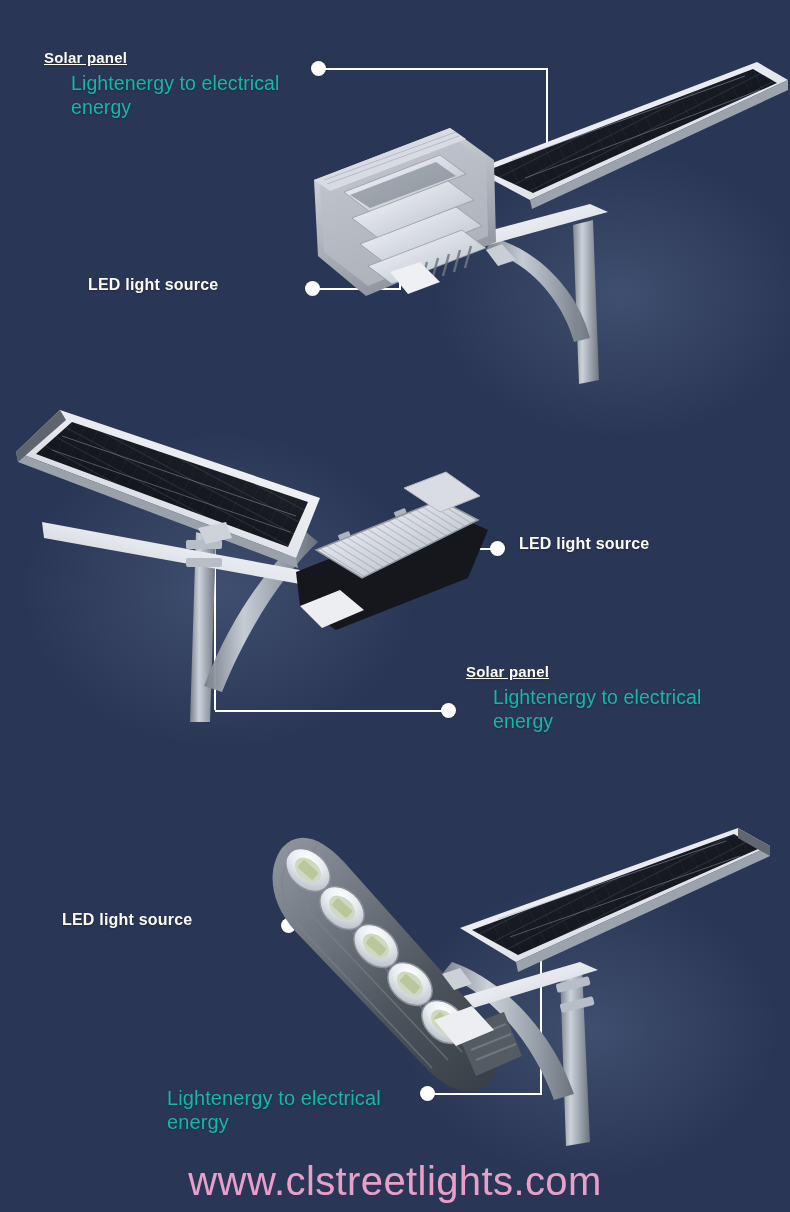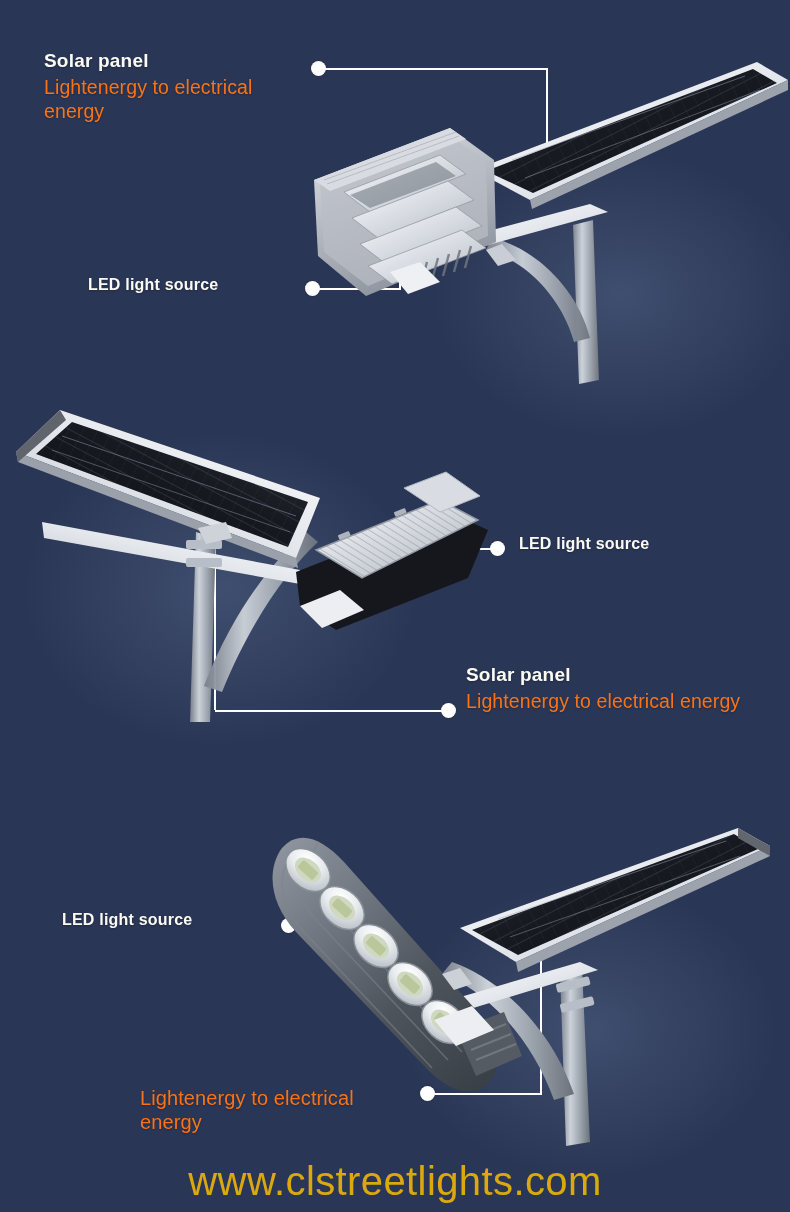--- a/index.html
+++ b/index.html
@@ -11,40 +11,41 @@
   }
   .stage{ position:absolute; inset:0; }
 
   
   .label{ position:absolute; }
   .label .title{
     font-weight:bold; color:#fbfbf4; letter-spacing:.2px; line-height:1.12;
     text-shadow:0 1px 2px rgba(0,0,0,.25);
   }
   .label .sub{
-    color:#f97316; line-height:1.22; letter-spacing:.1px;
+    color:#14b8a6; line-height:1.22; letter-spacing:.1px;
     text-shadow:0 1px 2px rgba(0,0,0,.22);
-  }
-  .t-22{ font-size:19px; }
+    margin-left:27px;
+  }
+  .t-22{ font-size:15px;text-decoration:underline; }
   .s-20{ font-size:20px; }
   .s-19{ font-size:19.5px; }
   .big{ font-size:16px; }
 
   
   .dot{
     position:absolute; width:15px; height:15px; border-radius:50%;
     background:#ffffff; box-shadow:0 0 2px rgba(0,0,0,.25);
   }
   .ln-h{ position:absolute; height:2.2px; background:#ffffff; }
   .ln-v{ position:absolute; width:2.2px; background:#ffffff; }
 
   
   .watermark{
     position:absolute; left:0; right:0; bottom:8px; text-align:center;
-    font-size:40px; color:#eab308; opacity:.92; letter-spacing:.4px;
+    font-size:40px; color:#f9a8d4; opacity:.92; letter-spacing:.4px;
     font-family:"Liberation Sans", sans-serif; font-weight:400;
   }
 
   
   .unit{ position:absolute; }
   .unit svg{ display:block; overflow:visible; }
 
   .glow{
     position:absolute; border-radius:50%;
     background:radial-gradient(ellipse at center, rgba(150,175,215,.20) 0%, rgba(150,175,215,0) 70%);

